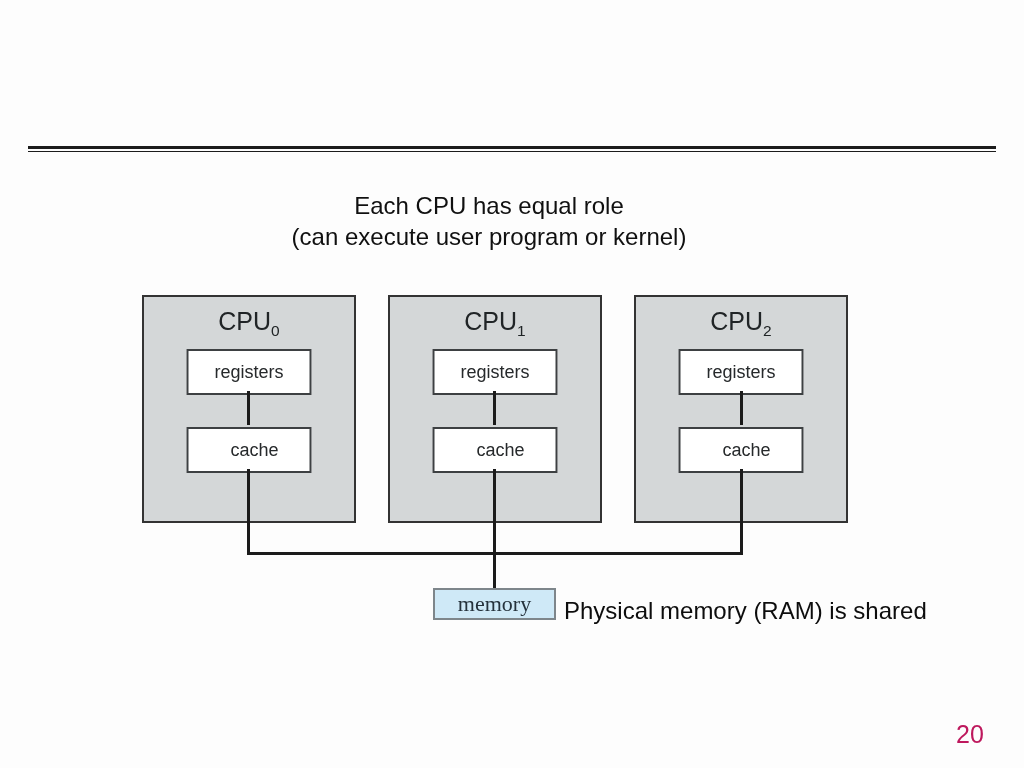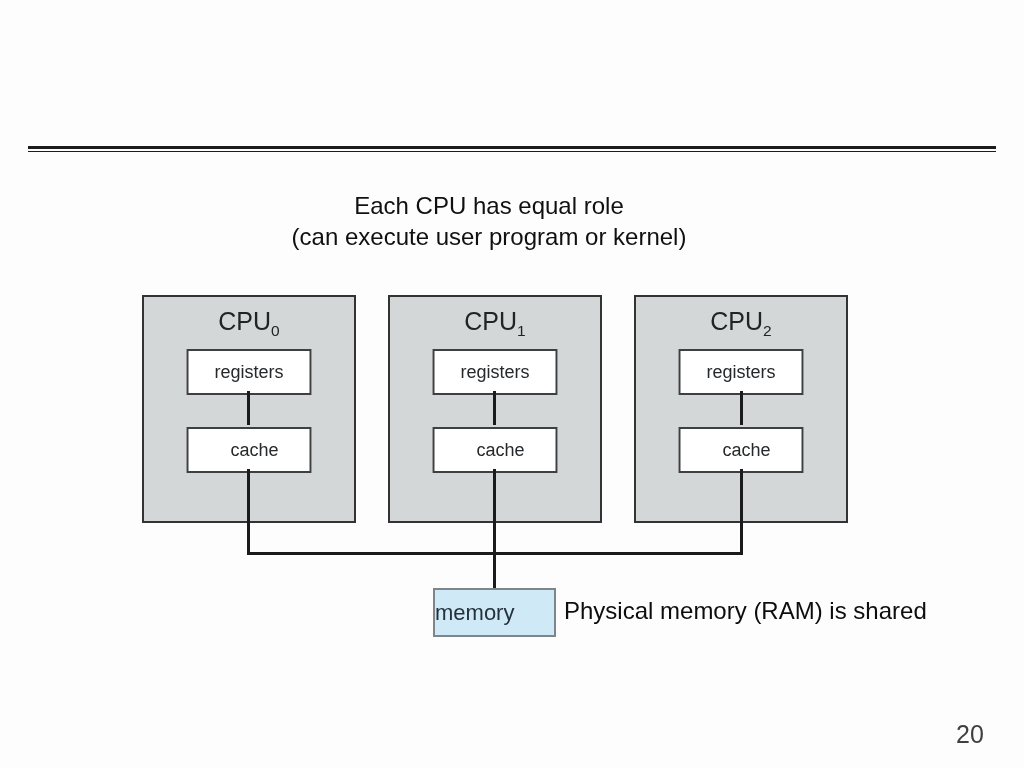--- a/index.html
+++ b/index.html
@@ -55,34 +55,34 @@
   .v0a { left:247px; top:391px; width:3px; height:34px; }
   .v1a { left:493px; top:391px; width:3px; height:34px; }
   .v2a { left:740px; top:391px; width:3px; height:34px; }
   .v0b { left:247px; top:469px; width:3px; height:86px; }
   .v1b { left:493px; top:469px; width:3px; height:121px; }
   .v2b { left:740px; top:469px; width:3px; height:86px; }
   .hbus { left:247px; top:552px; width:496px; height:3px; }
 
   
   .memory-box {
-    position:absolute; left:433px; top:588px; width:123px; height:49px; box-sizing:border-box;
+    position:absolute; left:433px; top:588px; width:123px; height:32px; box-sizing:border-box;
     background:var(--memory-fill,#cfe9f7); border:2px solid var(--memory-border,#7e868b);
-    display:flex; align-items:center; 
-    font-size:22px; color:#25323c;
+    display:flex; align-items:center; justify-content:center;
+    font-size:22px; color:#25323c;font-family:Liberation Serif, serif;
   }
   .memory-note {
     position:absolute; left:564px; top:597px;
     font-size:24px; color:var(--accent-text,#0d0d0d); white-space:nowrap;
   }
 
   
   .page-number {
     position:absolute; left:948px; top:720px; width:44px; text-align:center;
-    font-size:25px; color:#404040;
+    font-size:25px; color:#be185d;
   }
 </style>
 </head>
 <body>
 
 <div class="slide">
 
 
   <div class="rule"></div>
 

